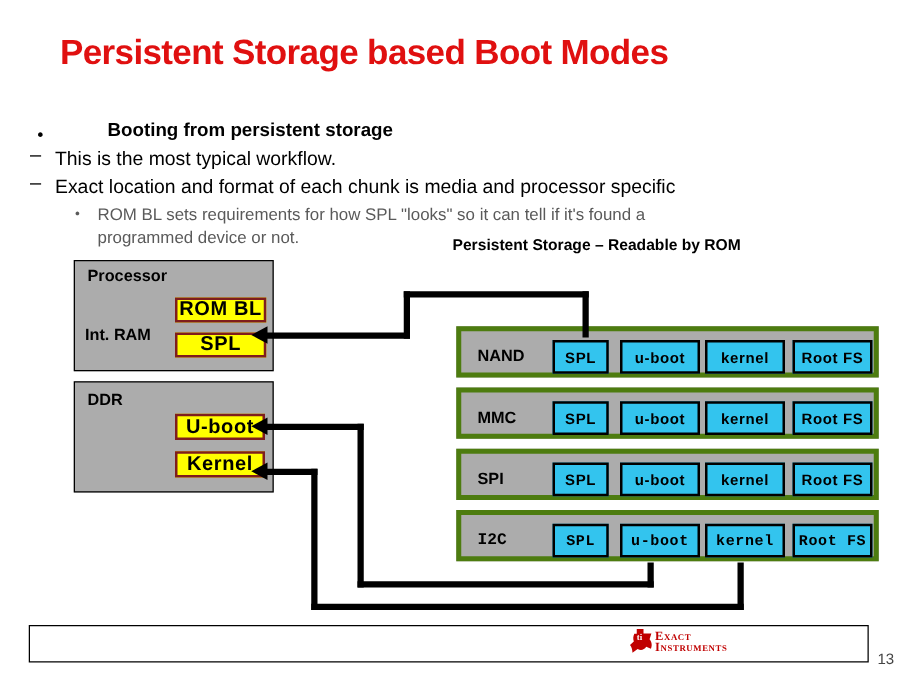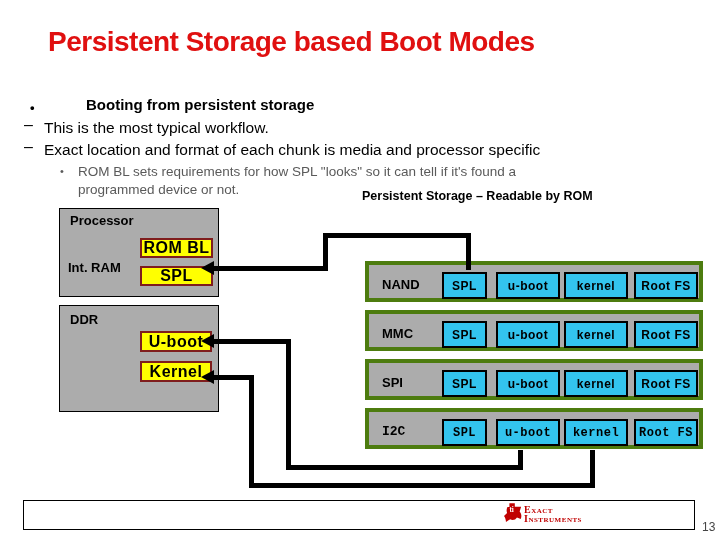--- a/index.html
+++ b/index.html
@@ -25,21 +25,21 @@
   .b4-line1{position:absolute;left:78px;top:164px;font-size:13.5px;color:#5a5a5a;white-space:nowrap;}
   .b4-line2{position:absolute;left:78px;top:182px;font-size:13.5px;color:#5a5a5a;}
   .storage-label{
     position:absolute;left:362px;top:189px;font-size:12.5px;font-weight:bold;white-space:nowrap;
   }
   
   .graybox{
     position:absolute;background:var(--box-gray,#acacac);border:1px solid #000;box-sizing:border-box;margin-left:19px;
   }
   .proc-box{left:40px;top:208px;width:160px;height:89px;}
-  .ddr-box{left:40px;top:305px;width:160px;height:107px;}
+  .ddr-box{left:40px;top:305px;width:160px;height:89px;}
   .boxlabel{position:absolute;font-size:13px;font-weight:bold;}
   
   .ychunk{
     position:absolute;background:var(--chunk-yellow,#ffff00);border:2px solid #7f1d1d;box-sizing:border-box;
     display:flex;align-items:center;justify-content:center;
     font-size:16px;font-weight:bold;letter-spacing:0.5px;
   }
   
   .srow{
     position:absolute;left:365px;width:338px;height:41px;

